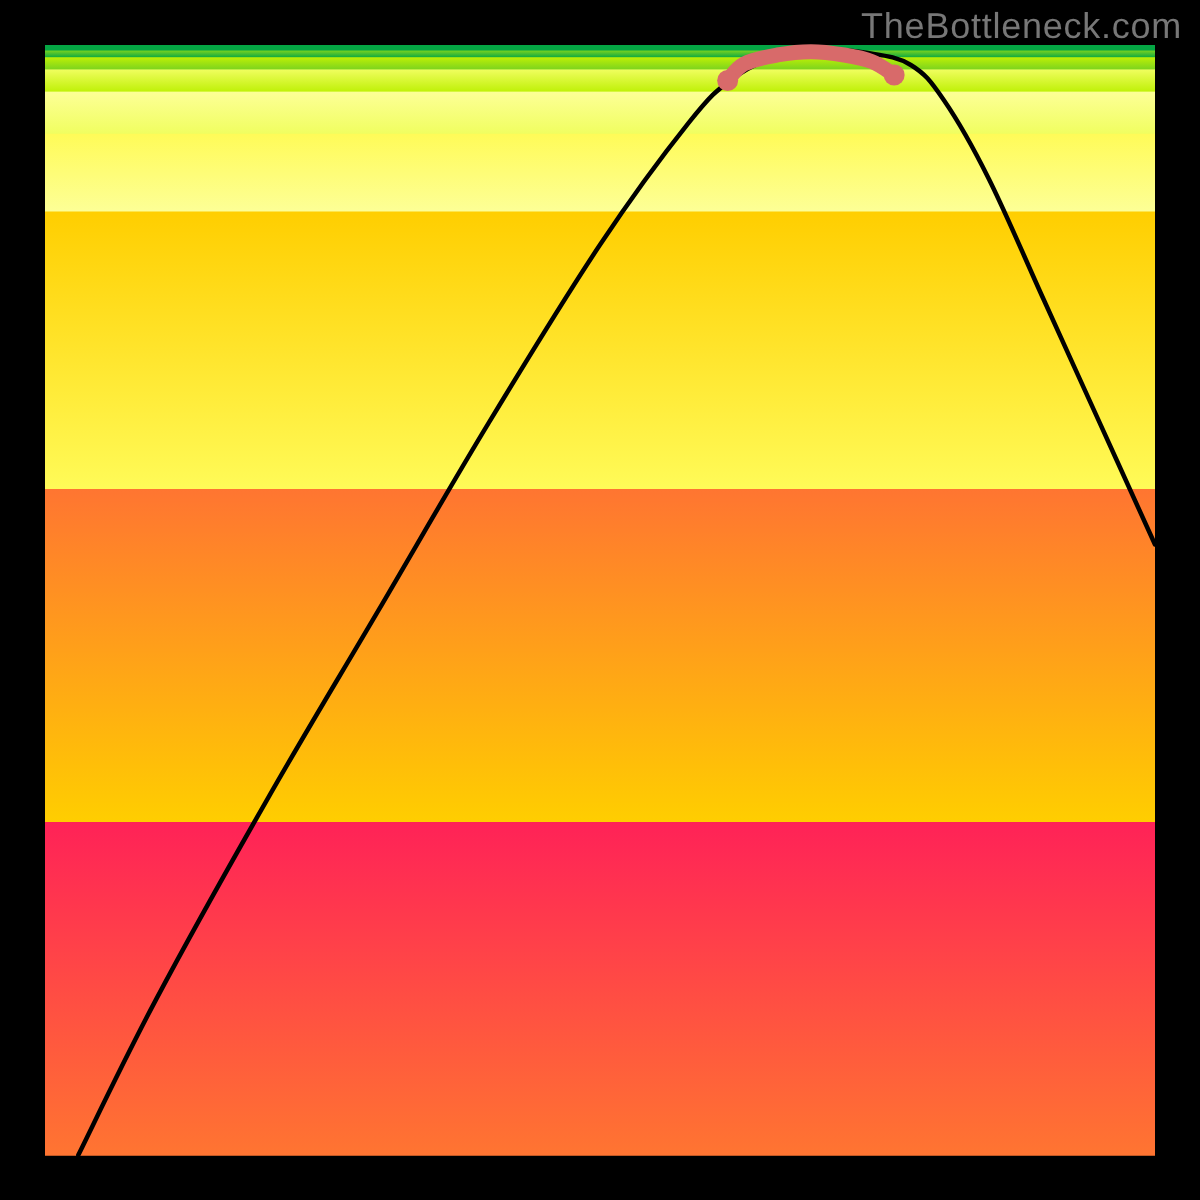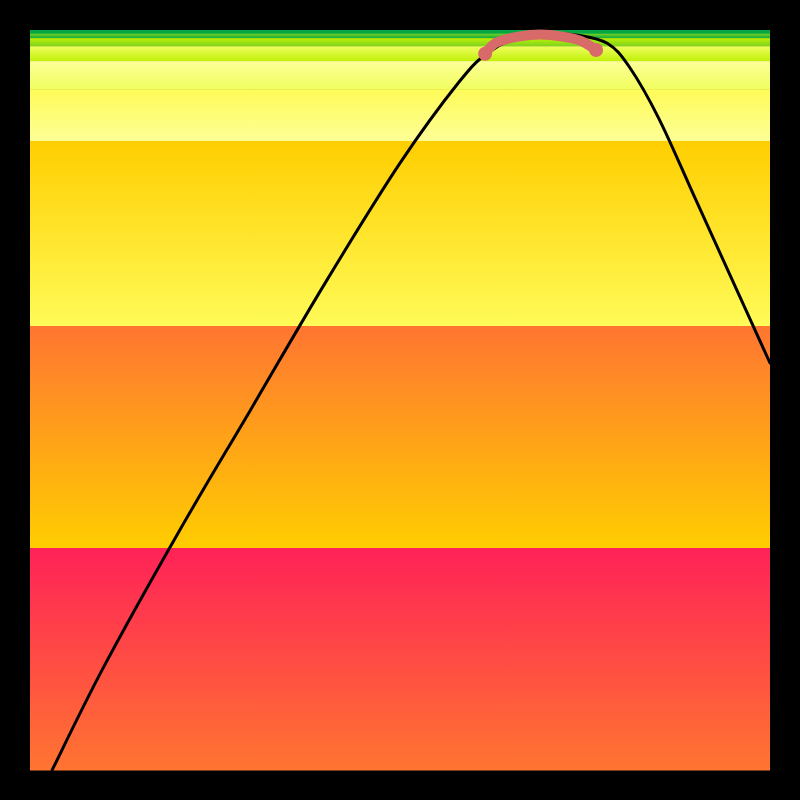--- a/index.html
+++ b/index.html
@@ -29,20 +29,21 @@
   }
   svg.plot {
     position: absolute;
     top: 0;
     left: 0;
   }
 </style>
 </head>
 <body>
 <div class="frame">
+  <div class="watermark">TheBottleneck.com</div>
   <svg class="plot" width="800" height="800" viewBox="0 0 800 800">
     <defs>
       <clipPath id="inner-clip">
         <rect x="0" y="0" width="800" height="800"></rect>
       </clipPath>
     <linearGradient id="grad0" x1="0" x2="0" y1="0" y2="1">
           <stop offset="0%" stop-color="#05a644"></stop>
           <stop offset="100%" stop-color="#05a644"></stop>
         </linearGradient>
         <linearGradient id="grad1" x1="0" x2="0" y1="0" y2="1">

